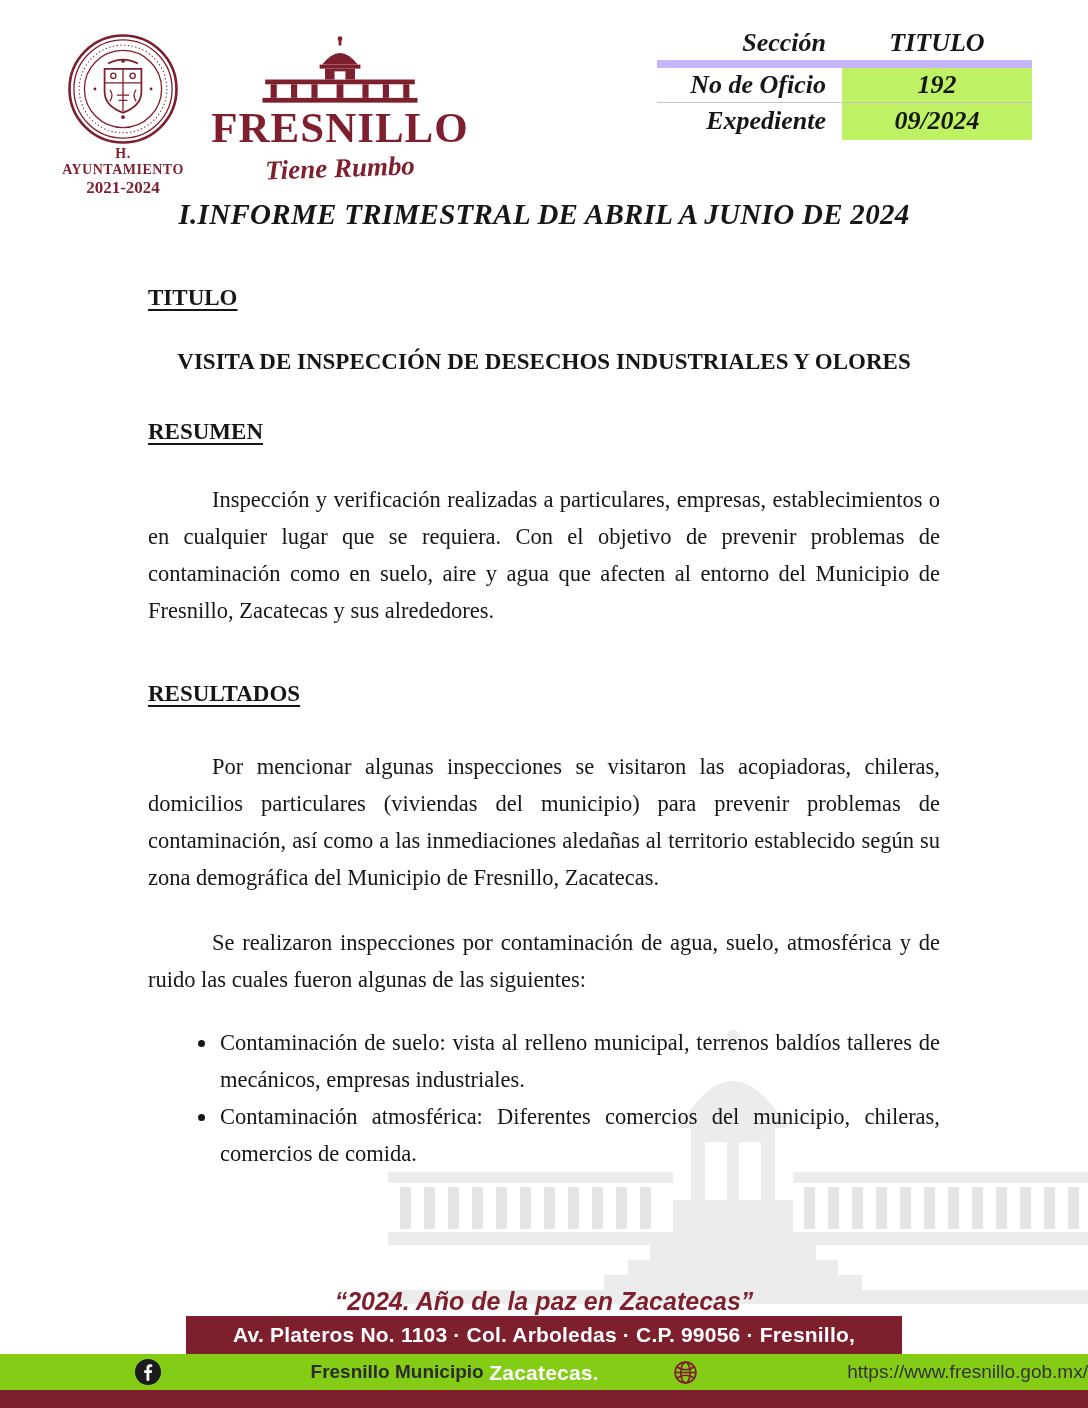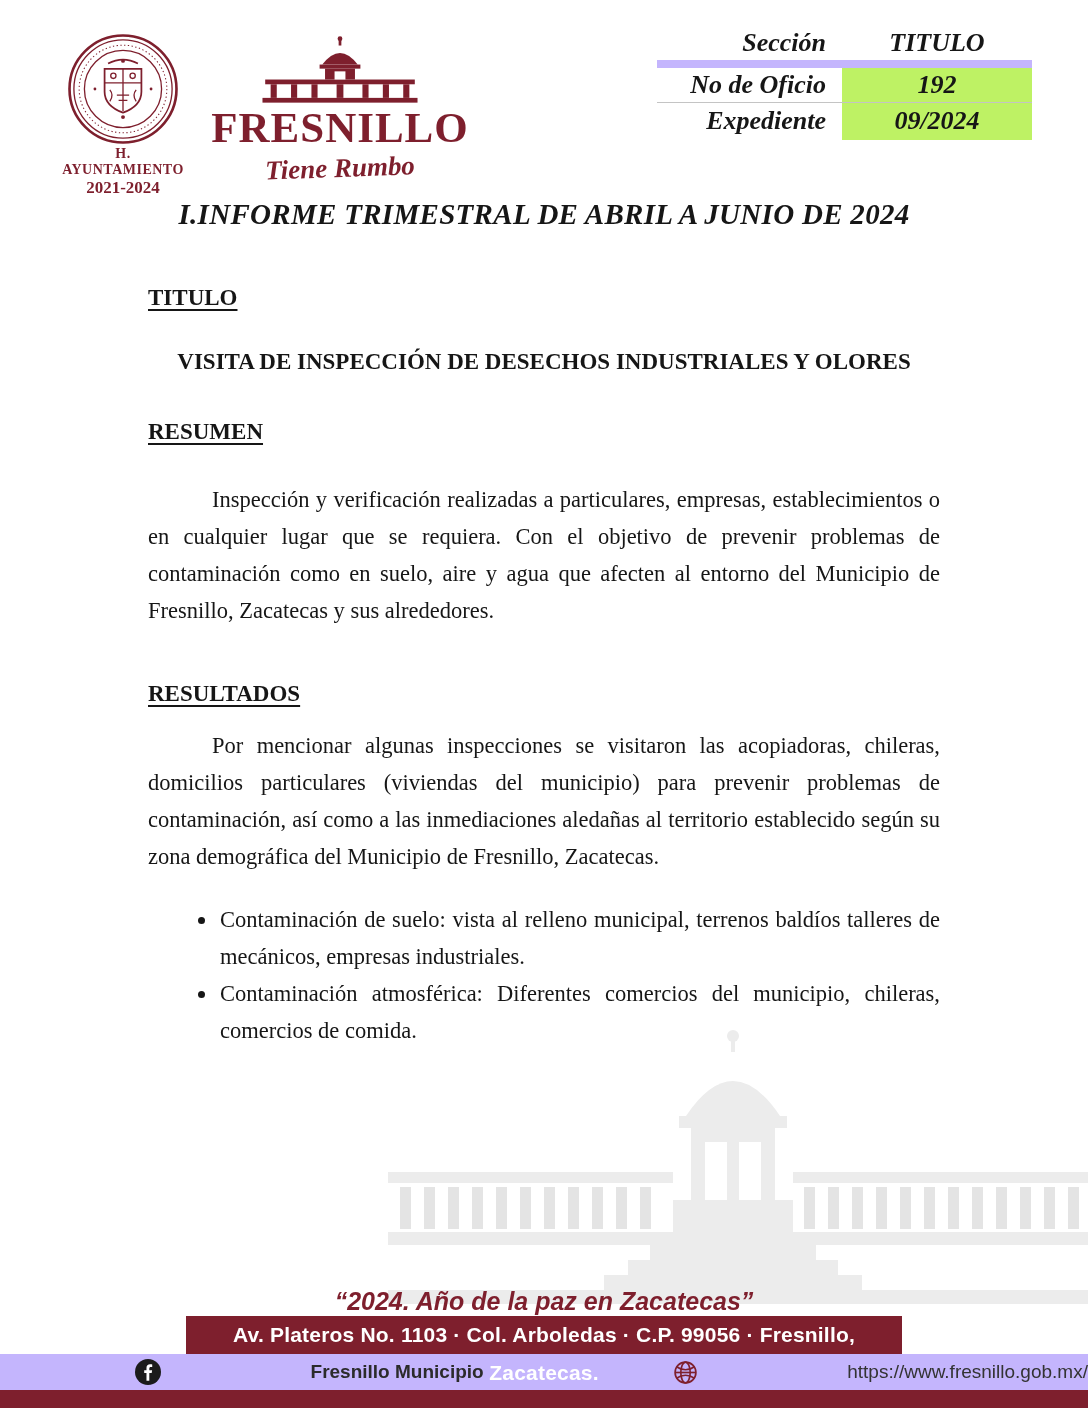--- a/index.html
+++ b/index.html
@@ -55,21 +55,21 @@
     text-decoration: underline; text-underline-offset: 4px;
   }
   .h-titulo { margin-top: 54px; }
   .subtitle { font-size: 23px; font-weight: bold; text-align: center; margin-top: 38px; }
   .h-resumen { margin-top: 44px; }
   .h-resultados { margin-top: 52px; }
   p.body-par {
     font-size: 22.5px; line-height: 37px; text-align: justify; text-indent: 64px;
   }
   .p-resumen { margin-top: 36px; }
-  .p-res1 { margin-top: 20px; }
+  .p-res1 { margin-top: 41px; }
   .p-res2 { margin-top: 28px; }
   ul.bullets { margin: 26px 0 0 22px; padding-left: 48px; }
   ul.bullets li {
     font-size: 22.5px; line-height: 37px; text-align: justify; padding-left: 2px;
   }
 
   
   .watermark { position: absolute; right: 0; bottom: 84px; z-index: 1; }
 
   
@@ -79,21 +79,21 @@
     font-weight: bold; font-style: italic; font-size: 25px; color: #7e1f2d;
     text-align: center; 
   }
   .address-bar {
     width: 716px; height: 38px; margin: 0 auto; background: #7e1f2d;
     color: #ffffff; font-family: "Liberation Sans", sans-serif; font-weight: bold;
     font-size: 21px; text-align: center; line-height: 38px; letter-spacing: 0.2px;
   }
   .social-row {
     height: 36px; display: flex; align-items: center; justify-content: center;
-    gap: 14px; background: #c4b5fd;
+    gap: 14px; background: #84cc16;
   }
   .social-row .spacer { width: 26px; }
   .fb-label, .site-url {
     font-family: "Liberation Sans", sans-serif; font-weight: bold; font-size: 19px;
     color: #2b2b2b;
   }
   .site-url { font-weight: normal; color: #333333; }
   .bottom-bar { height: 18px; background: #7e1f2d; }
 
   svg { display: block; margin: 0 auto; }
@@ -184,20 +184,21 @@
     <p class="subtitle">VISITA DE INSPECCIÓN DE DESECHOS INDUSTRIALES Y OLORES</p>
 
     <h2 class="section-heading h-resumen">RESUMEN</h2>
 
     <p class="body-par p-resumen">Inspección y verificación realizadas a particulares, empresas, establecimientos o en cualquier lugar que se requiera. Con el objetivo de prevenir problemas de contaminación como en suelo, aire y agua que afecten al entorno del Municipio de Fresnillo, Zacatecas y sus alrededores.</p>
 
     <h2 class="section-heading h-resultados">RESULTADOS</h2>
 
     <p class="body-par p-res1">Por mencionar algunas inspecciones se visitaron las acopiadoras, chileras, domicilios particulares (viviendas del municipio) para prevenir problemas de contaminación, así como a las inmediaciones aledañas al territorio establecido según su zona demográfica del Municipio de Fresnillo, Zacatecas.</p>
 
+    <p class="body-par p-res2">Se realizaron inspecciones por contaminación de agua, suelo, atmosférica y de ruido las cuales fueron algunas de las siguientes:</p>
 
     <ul class="bullets">
       <li>Contaminación de suelo: vista al relleno municipal, terrenos baldíos talleres de mecánicos, empresas industriales.</li>
       <li>Contaminación atmosférica: Diferentes comercios del municipio, chileras, comercios de comida.</li>
     </ul>
   </div>
 
   <div class="watermark">
     <svg viewBox="0 0 700 300" width="700" height="300">
       <g fill="#ececec">

